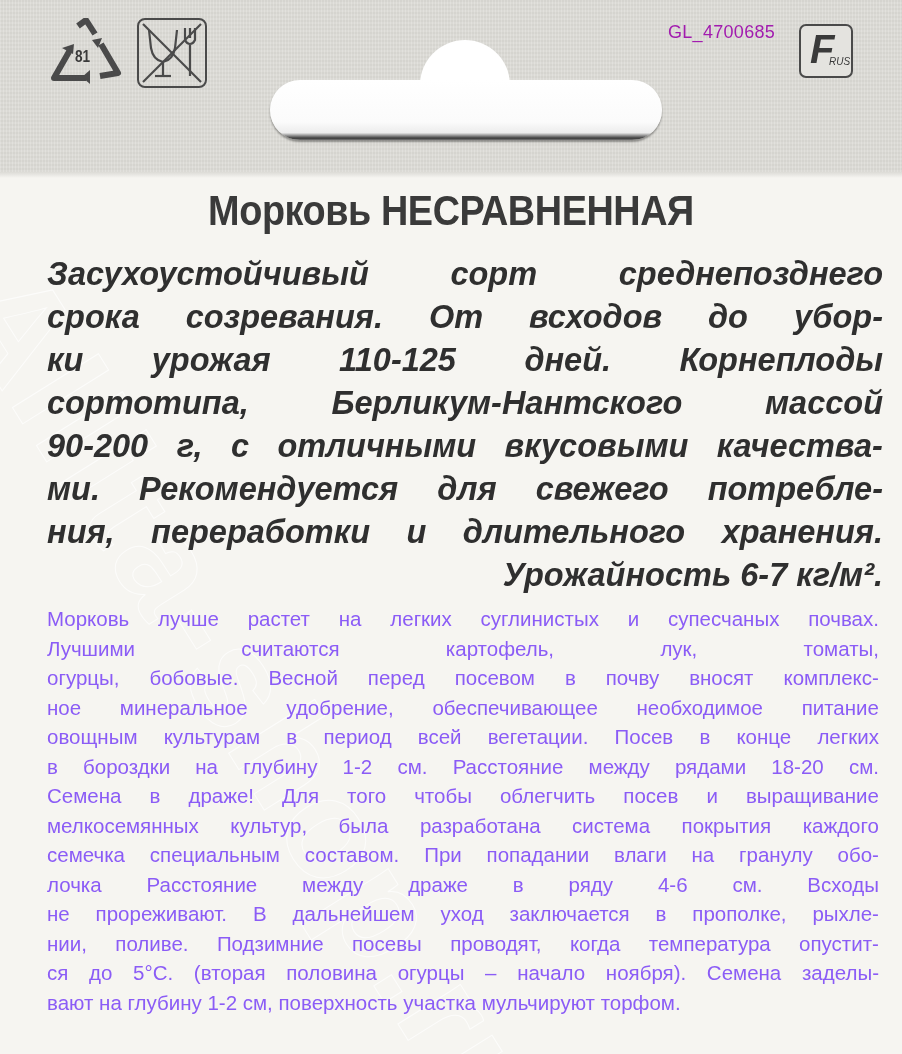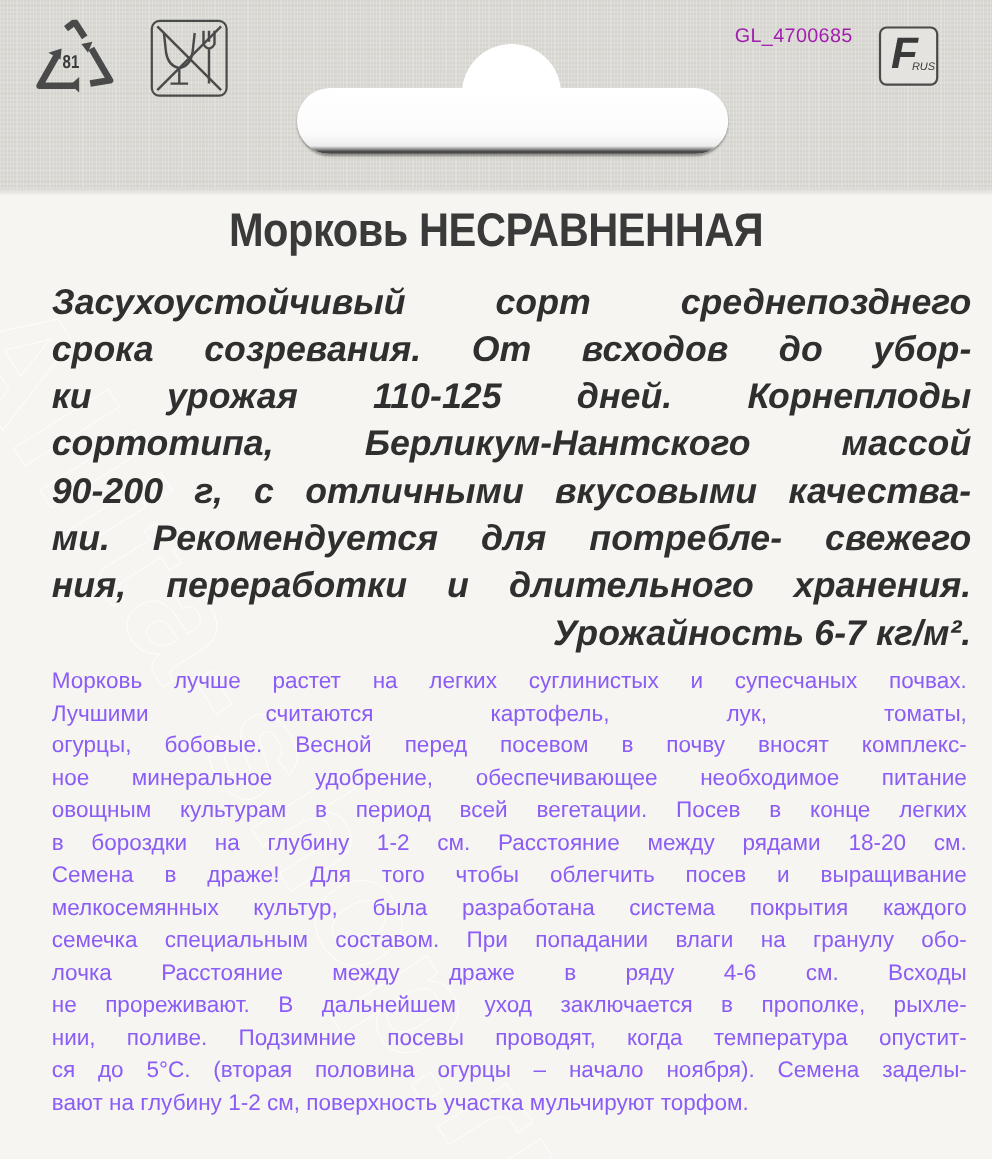--- a/index.html
+++ b/index.html
@@ -27,21 +27,21 @@
     .header-band::after {
       content: "";
       position: absolute;
       left: 0; right: 0; bottom: -2px;
       height: 6px;
       background: linear-gradient(#dcdbd6, #f6f5f1);
     }
     
     .recycle {
       position: absolute;
-      left: 30px; top: 18px;
+      left: 48px; top: 18px;
       width: 76px; height: 68px;
     }
     .recycle .num {
       position: absolute;
       left: 25px; top: 29px;
       font-family: "Liberation Sans", sans-serif;
       font-weight: bold;
       font-size: 17px;
       color: #3a3a3a;
       transform: scaleX(0.8);
@@ -250,22 +250,22 @@
       <span>г,</span>
       <span>с</span>
       <span>отличными</span>
       <span>вкусовыми</span>
       <span>качества-</span>
     </div>
     <div class="lead-line">
       <span>ми.</span>
       <span>Рекомендуется</span>
       <span>для</span>
+      <span>свежего</span>
       <span>потребле-</span>
-      <span>свежего</span>
     </div>
     <div class="lead-line">
       <span>ния,</span>
       <span>переработки</span>
       <span>и</span>
       <span>длительного</span>
       <span>хранения.</span>
     </div>
     <div class="lead-line last">
       <span>Урожайность 6-7 кг/м².</span>

